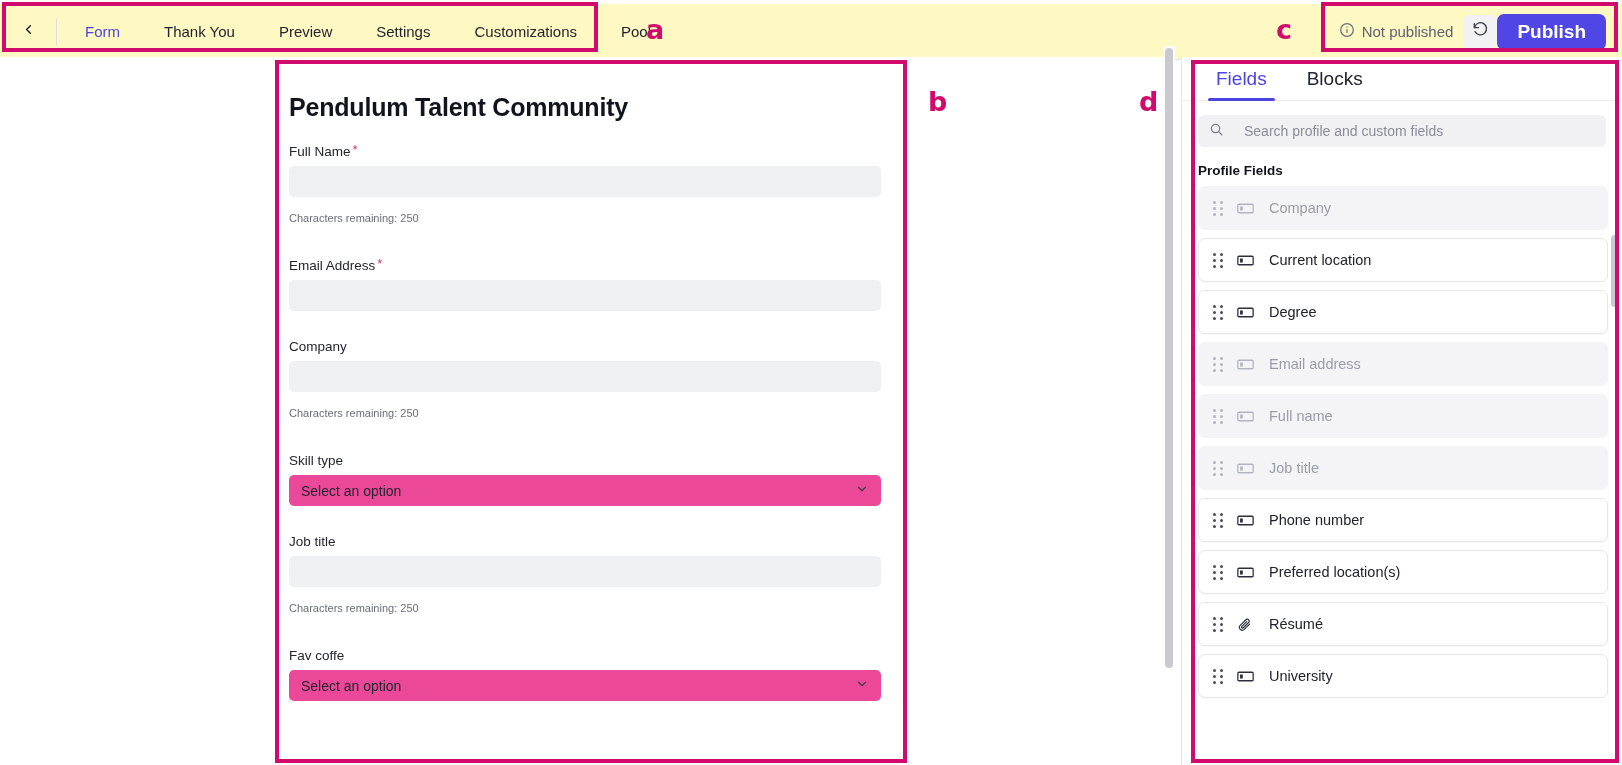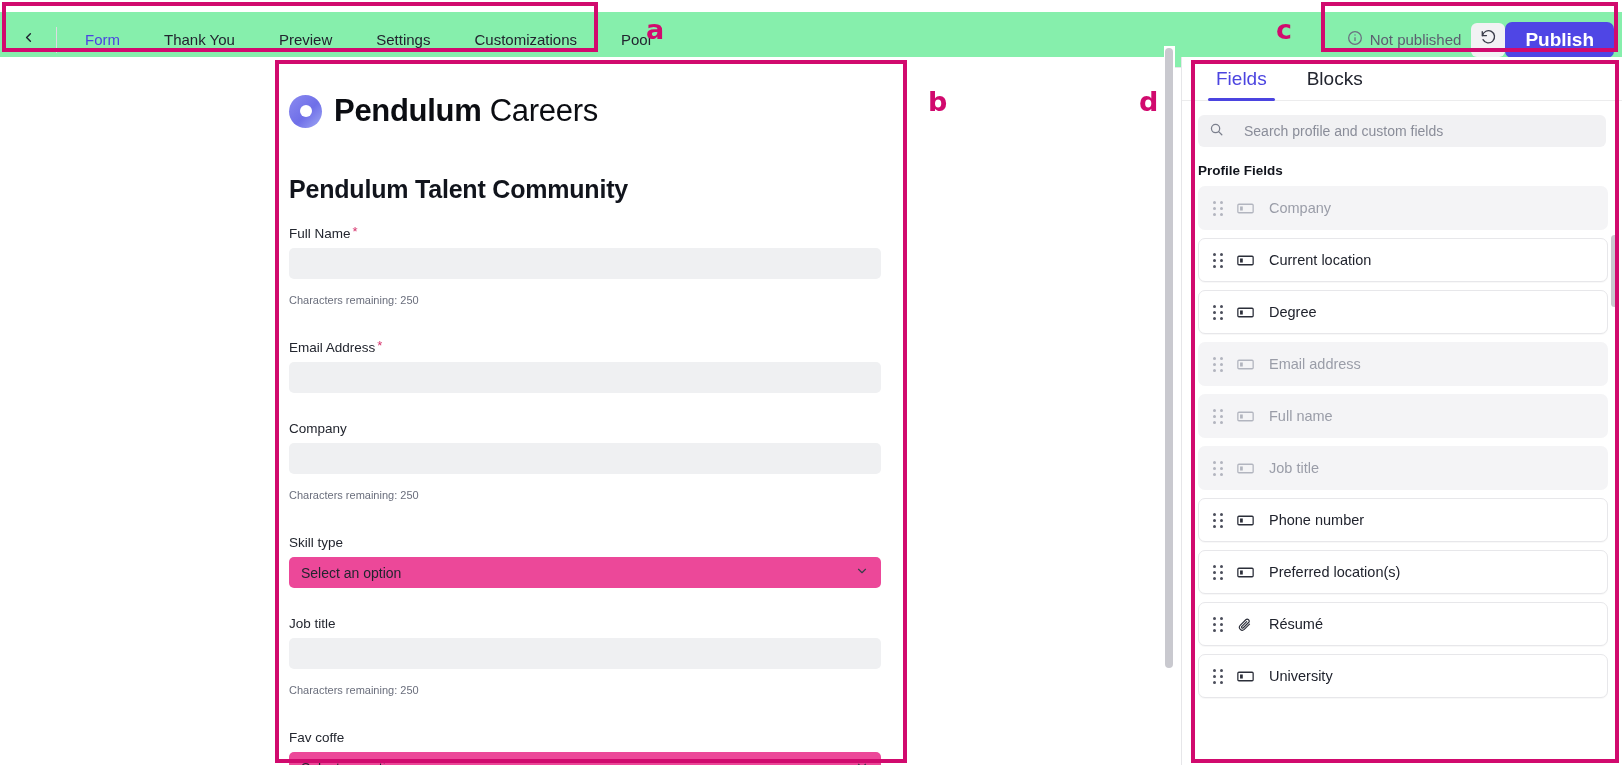--- a/index.html
+++ b/index.html
@@ -23,40 +23,40 @@
     color: #d10a6e;
     font-weight: bold;
     font-size: 27px;
     font-family: "DejaVu Sans", sans-serif;
     z-index: 51;
     line-height: 1;
   }
 
   
   .topbar {
-    position: absolute; left: 0; top: 12px; width: 1622px; height: 56px;
-    background: #86efac; display: flex; align-items: center;
+    position: absolute; left: 0; top: 4px; width: 1622px; height: 56px;
+    background: #fef9c3; display: flex; align-items: center;
     border-bottom: 1px solid #e6e6e9;
   }
   .back-btn {
     width: 44px; height: 44px; margin-left: 6px;
     display: flex; align-items: center; justify-content: center;
     cursor: pointer; color: #1f2330;
   }
   .topbar-divider { width: 1px; height: 26px; background: #dcdce2; margin: 0 6px; }
   .tabs { display: flex; align-items: center; height: 56px; }
   .tab {
     padding: 0 22px; height: 56px; display: flex; align-items: center;
     font-size: 15px; color: #22252f; cursor: pointer; white-space: nowrap;
   }
   .tab.active { color: #4b44e0; }
 
   .topbar-right {
     margin-left: auto; display: flex; align-items: center;
-    height: 56px; padding-right: 8px; gap: 0;
+    height: 56px; padding-right: 16px; gap: 0;
   }
   .not-pub {
     display: flex; align-items: center; gap: 7px;
     font-size: 15px; color: #5c6070; padding: 0 10px;
   }
   .icon-btn {
     width: 34px; height: 34px; border-radius: 6px; background: #f2f2f4;
     display: flex; align-items: center; justify-content: center;
     cursor: pointer; color: #3a3d4a;
   }
@@ -247,28 +247,20 @@
         </span>
       </div>
       <button class="publish-btn">Publish</button>
     </div>
   </div>
 
   <div class="canvas-area">
     <div class="form-card">
       <div class="form-inner">
 
-        <div class="brand">
-          <div class="brand-logo">
-            <div class="brand-logo-hole"></div>
-          </div>
-          <div class="brand-text">
-            <span class="b1">Pendulum</span><span class="b2"> Careers</span>
-          </div>
-        </div>
 
         <div class="form-title">Pendulum Talent Community</div>
 
         <div class="field">
           <div class="field-label">
             <span>Full Name</span>
             <span class="req-star">*</span>
           </div>
           <input class="field-input" type="text" readonly="" style="">
           <div class="char-hint">Characters remaining: 250</div>

